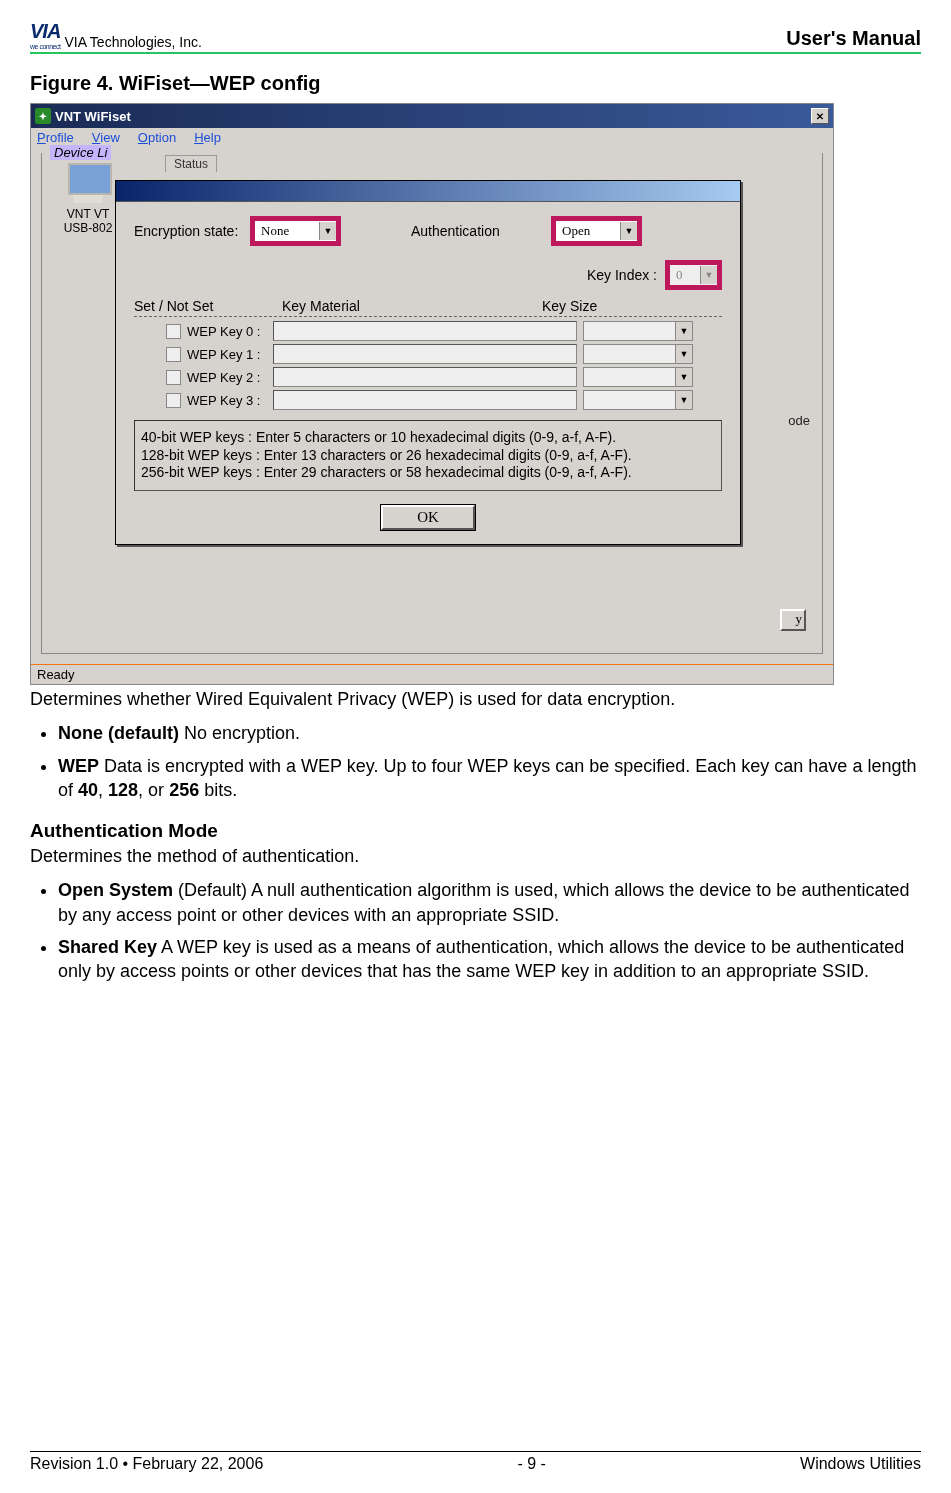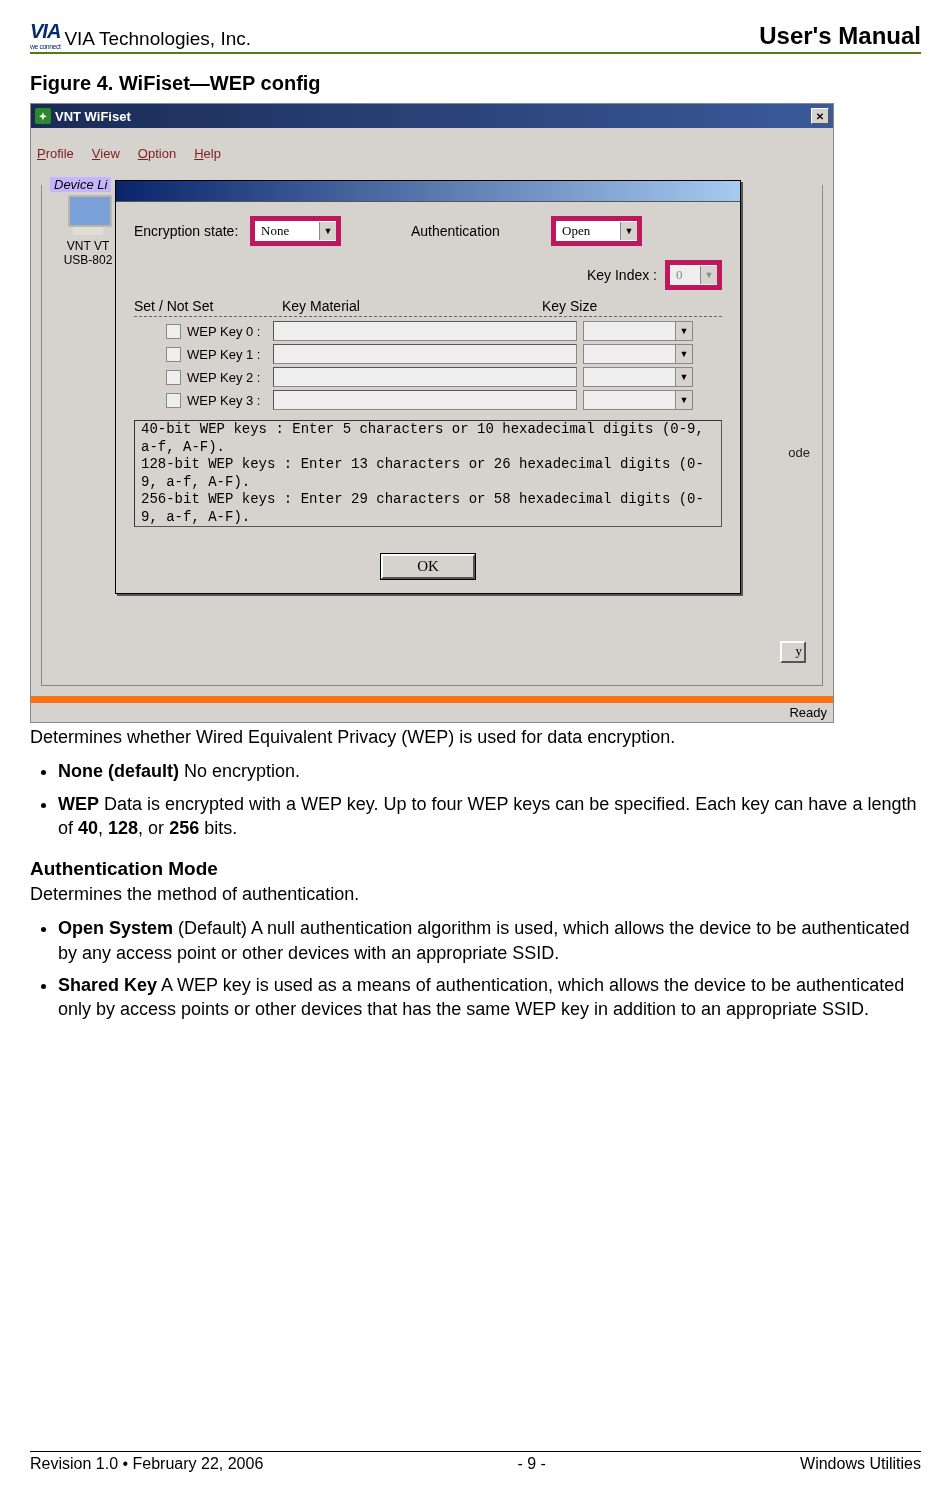--- a/index.html
+++ b/index.html
@@ -9,21 +9,21 @@
     background: #fff;
     color: #000;
   }
   .page {
     padding: 20px 30px;
     box-sizing: border-box;
     min-height: 1493px;
     position: relative;
   }
   .top-header {
-    border-bottom: 2px solid #4d7c0f;
+    border-bottom: 2px solid #22c55e;
     display: flex;
     align-items: flex-end;
     justify-content: space-between;
     padding-bottom: 2px;
   }
   .logo-block {
     display: flex;
     align-items: flex-end;
     gap: 4px;
   }
@@ -33,24 +33,24 @@
     font-style: italic;
     color: #0a2a6e;
     letter-spacing: -1px;
   }
   .logo-sub {
     font-size: 7px;
     color: #0a2a6e;
     letter-spacing: -0.5px;
   }
   .company {
-    font-size: 19px;
+    font-size: 14px;
   }
   .manual-title {
-    font-size: 24px;
+    font-size: 20px;
     font-weight: bold;
   }
   h2.figure-title {
     font-size: 20px;
     margin: 18px 0 8px 0;
   }
   .screenshot {
     width: 802px;
     border: 1px solid #888;
     background: #d6d3ce;
@@ -73,24 +73,24 @@
     display:flex;align-items:center;justify-content:center;color:#fff;font-size:10px;
   }
   .win-titlebar .spacer { flex: 1; }
   .win-btn {
     width: 16px; height: 14px; background: #d6d3ce; border: 1px solid #fff;
     border-right-color:#555;border-bottom-color:#555; margin-left:2px;
     display:flex;align-items:center;justify-content:center;font-size:10px;font-weight:bold;color:#000;
   }
   .menubar {
     background: #d6d3ce;
-    padding: 18px 6px;
+    padding: 2px 6px;
     display: flex;
     gap: 18px;
-    color: #7f1d1d;
+    color: #1d4ed8;
   }
   .menubar span { text-decoration: underline; text-decoration-color: transparent; }
   .menubar span::first-letter { text-decoration: underline; }
   .bg-group {
     margin: 6px 10px 10px 10px;
     border: 1px solid #888;
     border-top: none;
     position: relative;
     padding: 10px;
     height: 480px;
@@ -107,21 +107,21 @@
   .monitor-icon {
     width: 48px; height: 40px; margin: 0 auto 4px auto; position:relative;
   }
   .monitor-icon .screen { width:40px;height:28px;background:#7aa0d8;border:2px solid #b9b6ae;position:absolute;top:0;left:4px;}
   .monitor-icon .base { width:30px;height:8px;background:#e0ddd5;position:absolute;bottom:0;left:9px;}
   .bg-tabs {
     position:absolute; top:4px; left:134px; font-size:12px; color:#333;
   }
   .bg-tabs span { border:1px solid #999; border-bottom:none; padding:1px 8px; background:#d6d3ce; margin-right:-1px;}
   .status-bar {
-    background:#d6d3ce; border-top:7px solid #f97316; padding:2px 6px; font-size:13px;text-align:right;
+    background:#d6d3ce; border-top:1px solid #f97316; padding:2px 6px; font-size:13px;
   }
   .dialog {
     position: absolute;
     top: 76px; left: 84px;
     width: 624px;
     background: #d6d3ce;
     border: 1px solid #000;
     box-shadow: 2px 2px 0 #555;
   }
   .dialog-title {
@@ -158,22 +158,22 @@
   .wep-row .klabel { width:86px; font-size:13px; }
   .wep-row .kinput {
     width:302px;height:18px;border:1px solid #888;border-top-color:#555;border-left-color:#555;background:#eee;margin-right:6px;
   }
   .wep-row .ksize {
     display:flex;width:108px;height:18px;border:1px solid #888;background:#eee;
   }
   .wep-row .ksize .arrow { width:16px;background:#d6d3ce;border-left:1px solid #888;display:flex;align-items:center;justify-content:center;font-size:9px;margin-left:auto;}
   .hint-box {
     border:1px solid #555; border-top-color:#333; border-left-color:#333;
-    background:#d6d3ce; padding:0 6px; margin:10px 0 27px 0;
-    font-family:Liberation Mono, monospace; font-size:14px; line-height:1.25;
+    background:#d6d3ce; padding:8px 6px; margin:10px 0 14px 0;
+    font-family:Liberation Sans, sans-serif; font-size:14px; line-height:1.25;
   }
   .ok-btn {
     display:block; margin:0 auto; width:90px; padding:2px 0;
     background:#d6d3ce;
     border:2px solid #fff; border-right-color:#555;border-bottom-color:#555;
     outline:1px solid #000;
     font-family:"Times New Roman",serif; font-size:15px; text-align:center;
   }
   
   .section-h { font-weight:bold; font-size:19px; margin-top:18px; }

